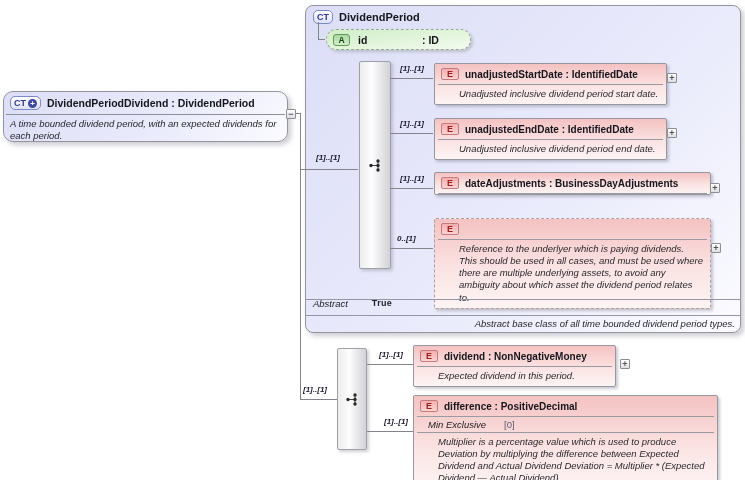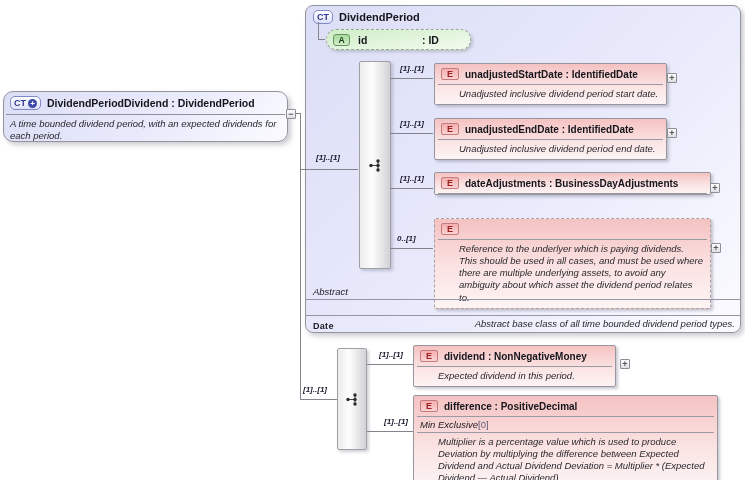--- a/index.html
+++ b/index.html
@@ -45,21 +45,21 @@
   .el {
     position:absolute; border:1px solid #97979f; border-radius:2px;
     background:linear-gradient(to bottom,#f5c2c2 0%,#fbe3e3 55%,#fdf4f4 100%);
     box-shadow:2px 2px 3px rgba(120,120,140,.4);
   }
   .el.optional { border-style:dashed; border-color:#a9a2a2; }
   .el-title { display:flex; align-items:center; gap:6px; padding:4px 6px; white-space:nowrap; }
   .el-title .t { font-weight:bold; font-size:10px; color:#15151c; }
   .el-sep { border-top:1px solid #9a9aa2; margin:0 3px; }
   .el-desc { font-style:italic; font-size:9.5px; color:#29292e; padding:3px 6px 4px 6px; line-height:1.28;margin-left:18px; }
-  .facet-row { display:flex; padding:2px 6px; font-size:9.5px; }
+  .facet-row { display:flex; gap:18px; padding:2px 14px; font-size:9.5px; }
   .facet-row .fl { font-style:italic; color:#222; }
   .facet-row .fv { color:#5a5a72; }
 
   
   .attr {
     position:absolute; display:flex; align-items:center; gap:8px; padding:0 6px;
     border:1px dashed #9aa59a; border-radius:10px;
     background:linear-gradient(to bottom right,#cfeec7,#f3fbef);
     box-shadow:2px 2px 3px rgba(120,130,120,.35);
   }
@@ -163,23 +163,23 @@
 
     <div class="el optional" style="left:128px; top:212px; width:277px;">
       <div class="el-title">
         <span class="e-badge">E</span>
       </div>
       <div class="el-sep"></div>
       <div class="el-desc">Reference to the underlyer which is paying dividends. This should be used in all cases, and must be used where there are multiple underlying assets, to avoid any ambiguity about which asset the dividend period relates to.</div>
     </div>
 
     <div class="hline" style="top:293px;"></div>
-    <div class="abs-row" style="top:280px;flex-direction:column;">
+    <div class="abs-row" style="top:292px;">
       <span class="al">Abstract</span>
-      <span class="av">Date</span>
+      <span class="av">True</span>
     </div>
     <div class="hline" style="top:309px;"></div>
     <div class="footer-note" style="top:312px;">Abstract base class of all time bounded dividend period types.</div>
   </div>
 
   <div class="seq" style="left:337px; top:348px; width:30px; height:102px;">
     <svg width="14" height="15" viewBox="0 0 14 15">
       <line x1="3" y1="7.5" x2="10" y2="7.5" stroke="#444" stroke-width="1"></line>
       <line x1="10" y1="3" x2="10" y2="12" stroke="#444" stroke-width="1"></line>
       <circle cx="3" cy="7.5" r="1.7" fill="#2a2a2a"></circle>

